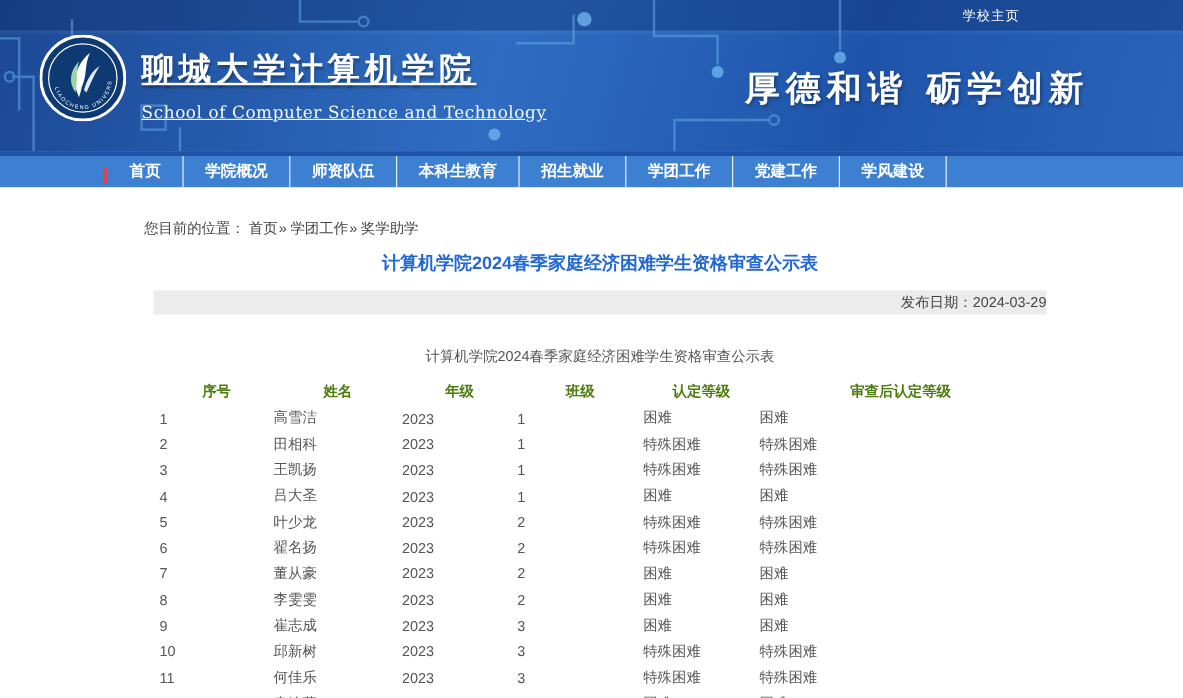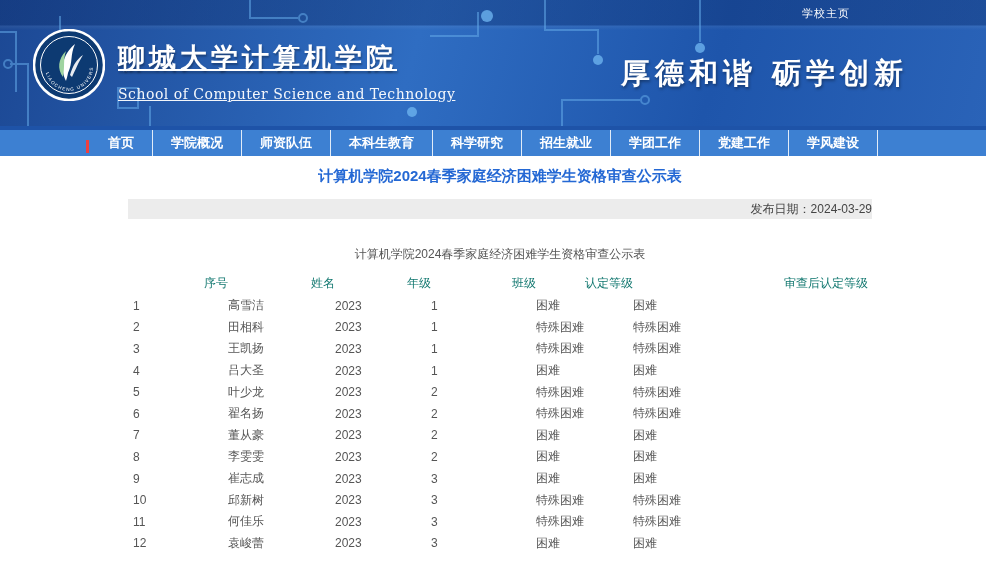--- a/index.html
+++ b/index.html
@@ -61,21 +61,21 @@
   .bc-sep { color:#444; margin:0 3px 0 1px; }
   .article-title {
     margin-top:11px; text-align:center; font-size:15px; font-weight:bold; color:#2468d4;
   }
   .date-bar {
     margin-top:13px; height:20px; line-height:20px; background:#ececec;
     text-align:right; font-size:12px; color:#444;
   }
   .table-caption { margin-top:27px; text-align:center; font-size:12px; color:#555; }
   table.roster { margin:9px 0 0 5px; border-collapse:collapse; table-layout:fixed; }
-  .roster th { font-weight:normal; text-align:right; height:23px; font-size:12px; color:#0f766e; }
+  .roster th { font-weight:bold; text-align:center; height:23px; font-size:12px; color:#4d7c0f; }
   .roster td { text-align:left; height:21.6px; font-size:12px; color:#555; }
 </style>
 </head>
 <body>
 
 <div class="page">
 
   <div class="header">
     <svg class="circuit" width="986" height="126" viewBox="0 0 986 126">
       <g fill="none" stroke="#63a9e8" stroke-width="2" opacity="0.55">
@@ -126,28 +126,31 @@
     <div class="slogan">厚德和谐 砺学创新</div>
   </div>
 
   <div class="nav">
     <span class="nav-tick"></span>
 
   <a class="nav-item">首页</a>
       <a class="nav-item">学院概况</a>
       <a class="nav-item">师资队伍</a>
       <a class="nav-item">本科生教育</a>
-      <a class="nav-item">科学研究</a>
       <a class="nav-item">招生就业</a>
       <a class="nav-item">学团工作</a>
       <a class="nav-item">党建工作</a>
       <a class="nav-item">学风建设</a>
     </div>
 
   <div>
+    <div class="breadcrumb">
+      <span>您目前的位置：</span>
+      <span><a class="bc-link">首页</a><span class="bc-sep">»</span><a class="bc-link">学团工作</a><span class="bc-sep">»</span><a class="bc-link">奖学助学</a></span>
+    </div>
 
     <div class="content-col">
       <div class="article-title">计算机学院2024春季家庭经济困难学生资格审查公示表</div>
 
       <div class="date-bar">
         <span>发布日期：</span><span>2024-03-29</span>
       </div>
 
       <div class="table-caption">计算机学院2024春季家庭经济困难学生资格审查公示表</div>
 

